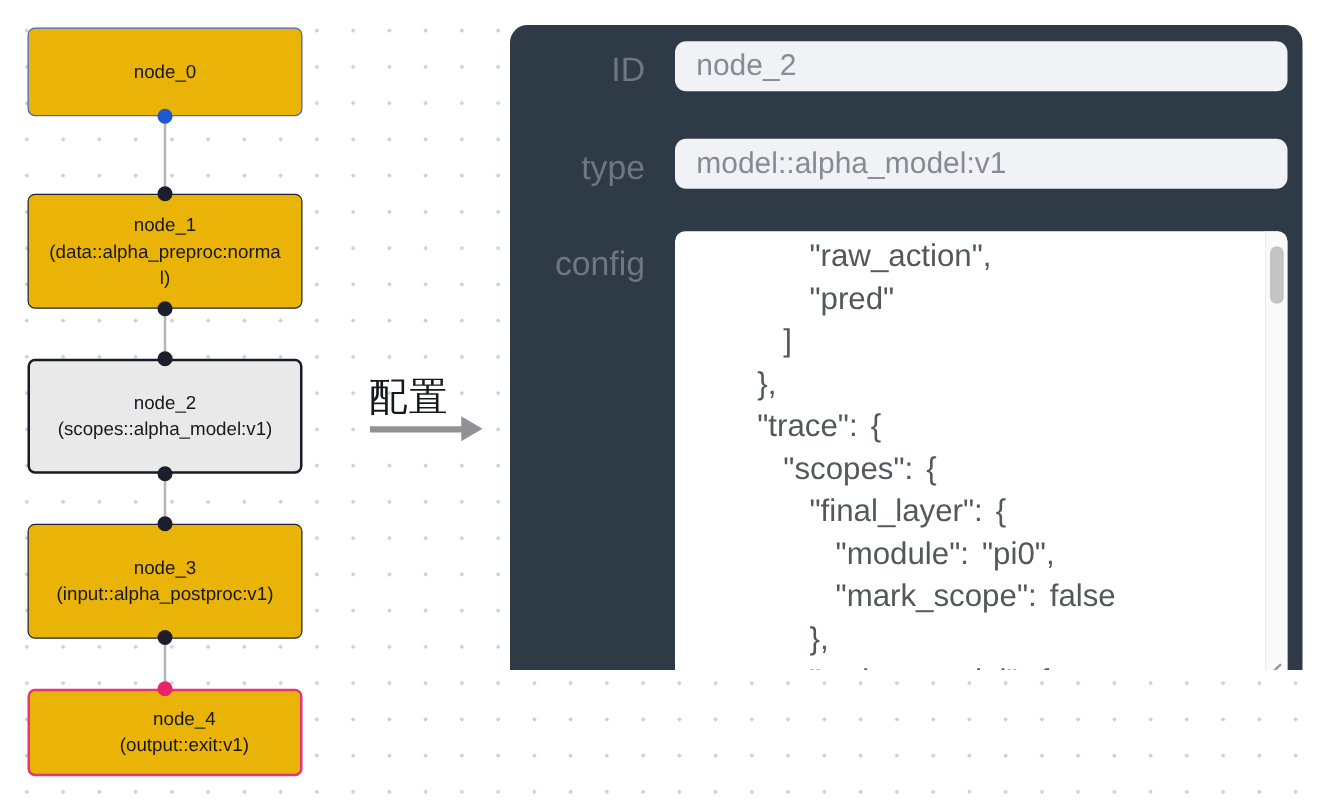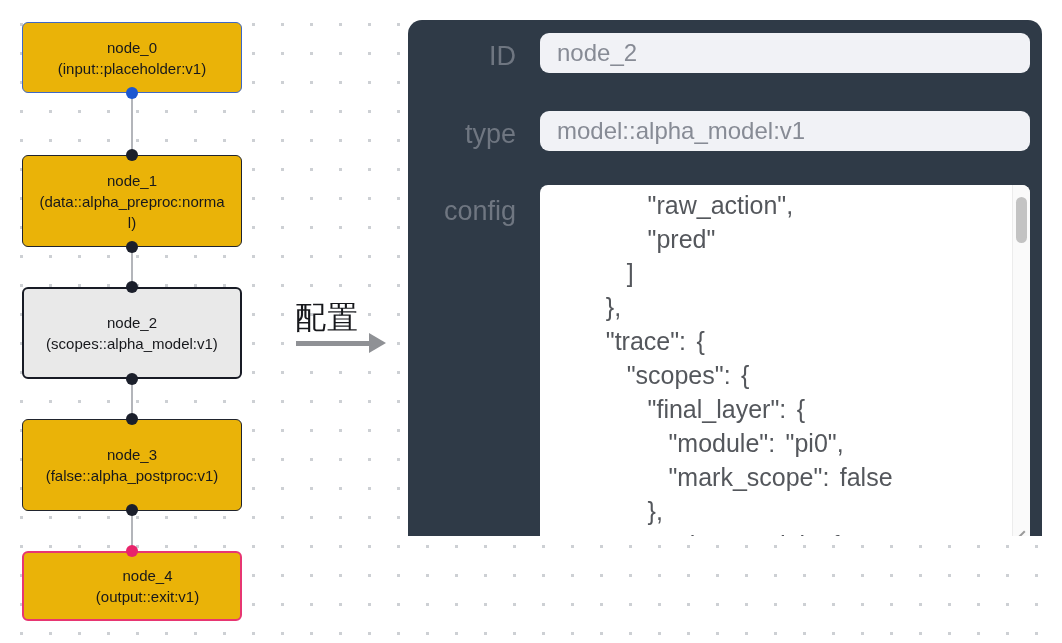--- a/index.html
+++ b/index.html
@@ -109,39 +109,38 @@
 <body>
 
 <div class="edge" style="top:93px;height:62px;"></div>
 <div class="edge" style="top:247px;height:41px;"></div>
 <div class="edge" style="top:379px;height:41px;"></div>
 <div class="edge" style="top:510px;height:42px;"></div>
 
 <div class="flow-node node-input" style="top:22px;height:71px;">
   <div class="node-text">
     <div>node_0</div>
-    <div>(input::placeholder:v1)</div>
   </div>
 </div>
 <div class="flow-node" style="top:155px;height:92px;">
   <div class="node-text">
     <div>node_1</div>
     <div>(data::alpha_preproc:normal)</div>
   </div>
 </div>
 <div class="flow-node node-selected" style="top:287px;height:92px;">
   <div class="node-text">
     <div>node_2</div>
     <div>(scopes::alpha_model:v1)</div>
   </div>
 </div>
 <div class="flow-node" style="top:419px;height:92px;">
   <div class="node-text">
     <div>node_3</div>
-    <div>(false::alpha_postproc:v1)</div>
+    <div>(input::alpha_postproc:v1)</div>
   </div>
 </div>
 <div class="flow-node node-output" style="top:551px;height:70px;padding-left:31px;">
   <div class="node-text">
     <div>node_4</div>
     <div>(output::exit:v1)</div>
   </div>
 </div>
 
 <div class="handle handle-blue" style="top:87px;"></div>

